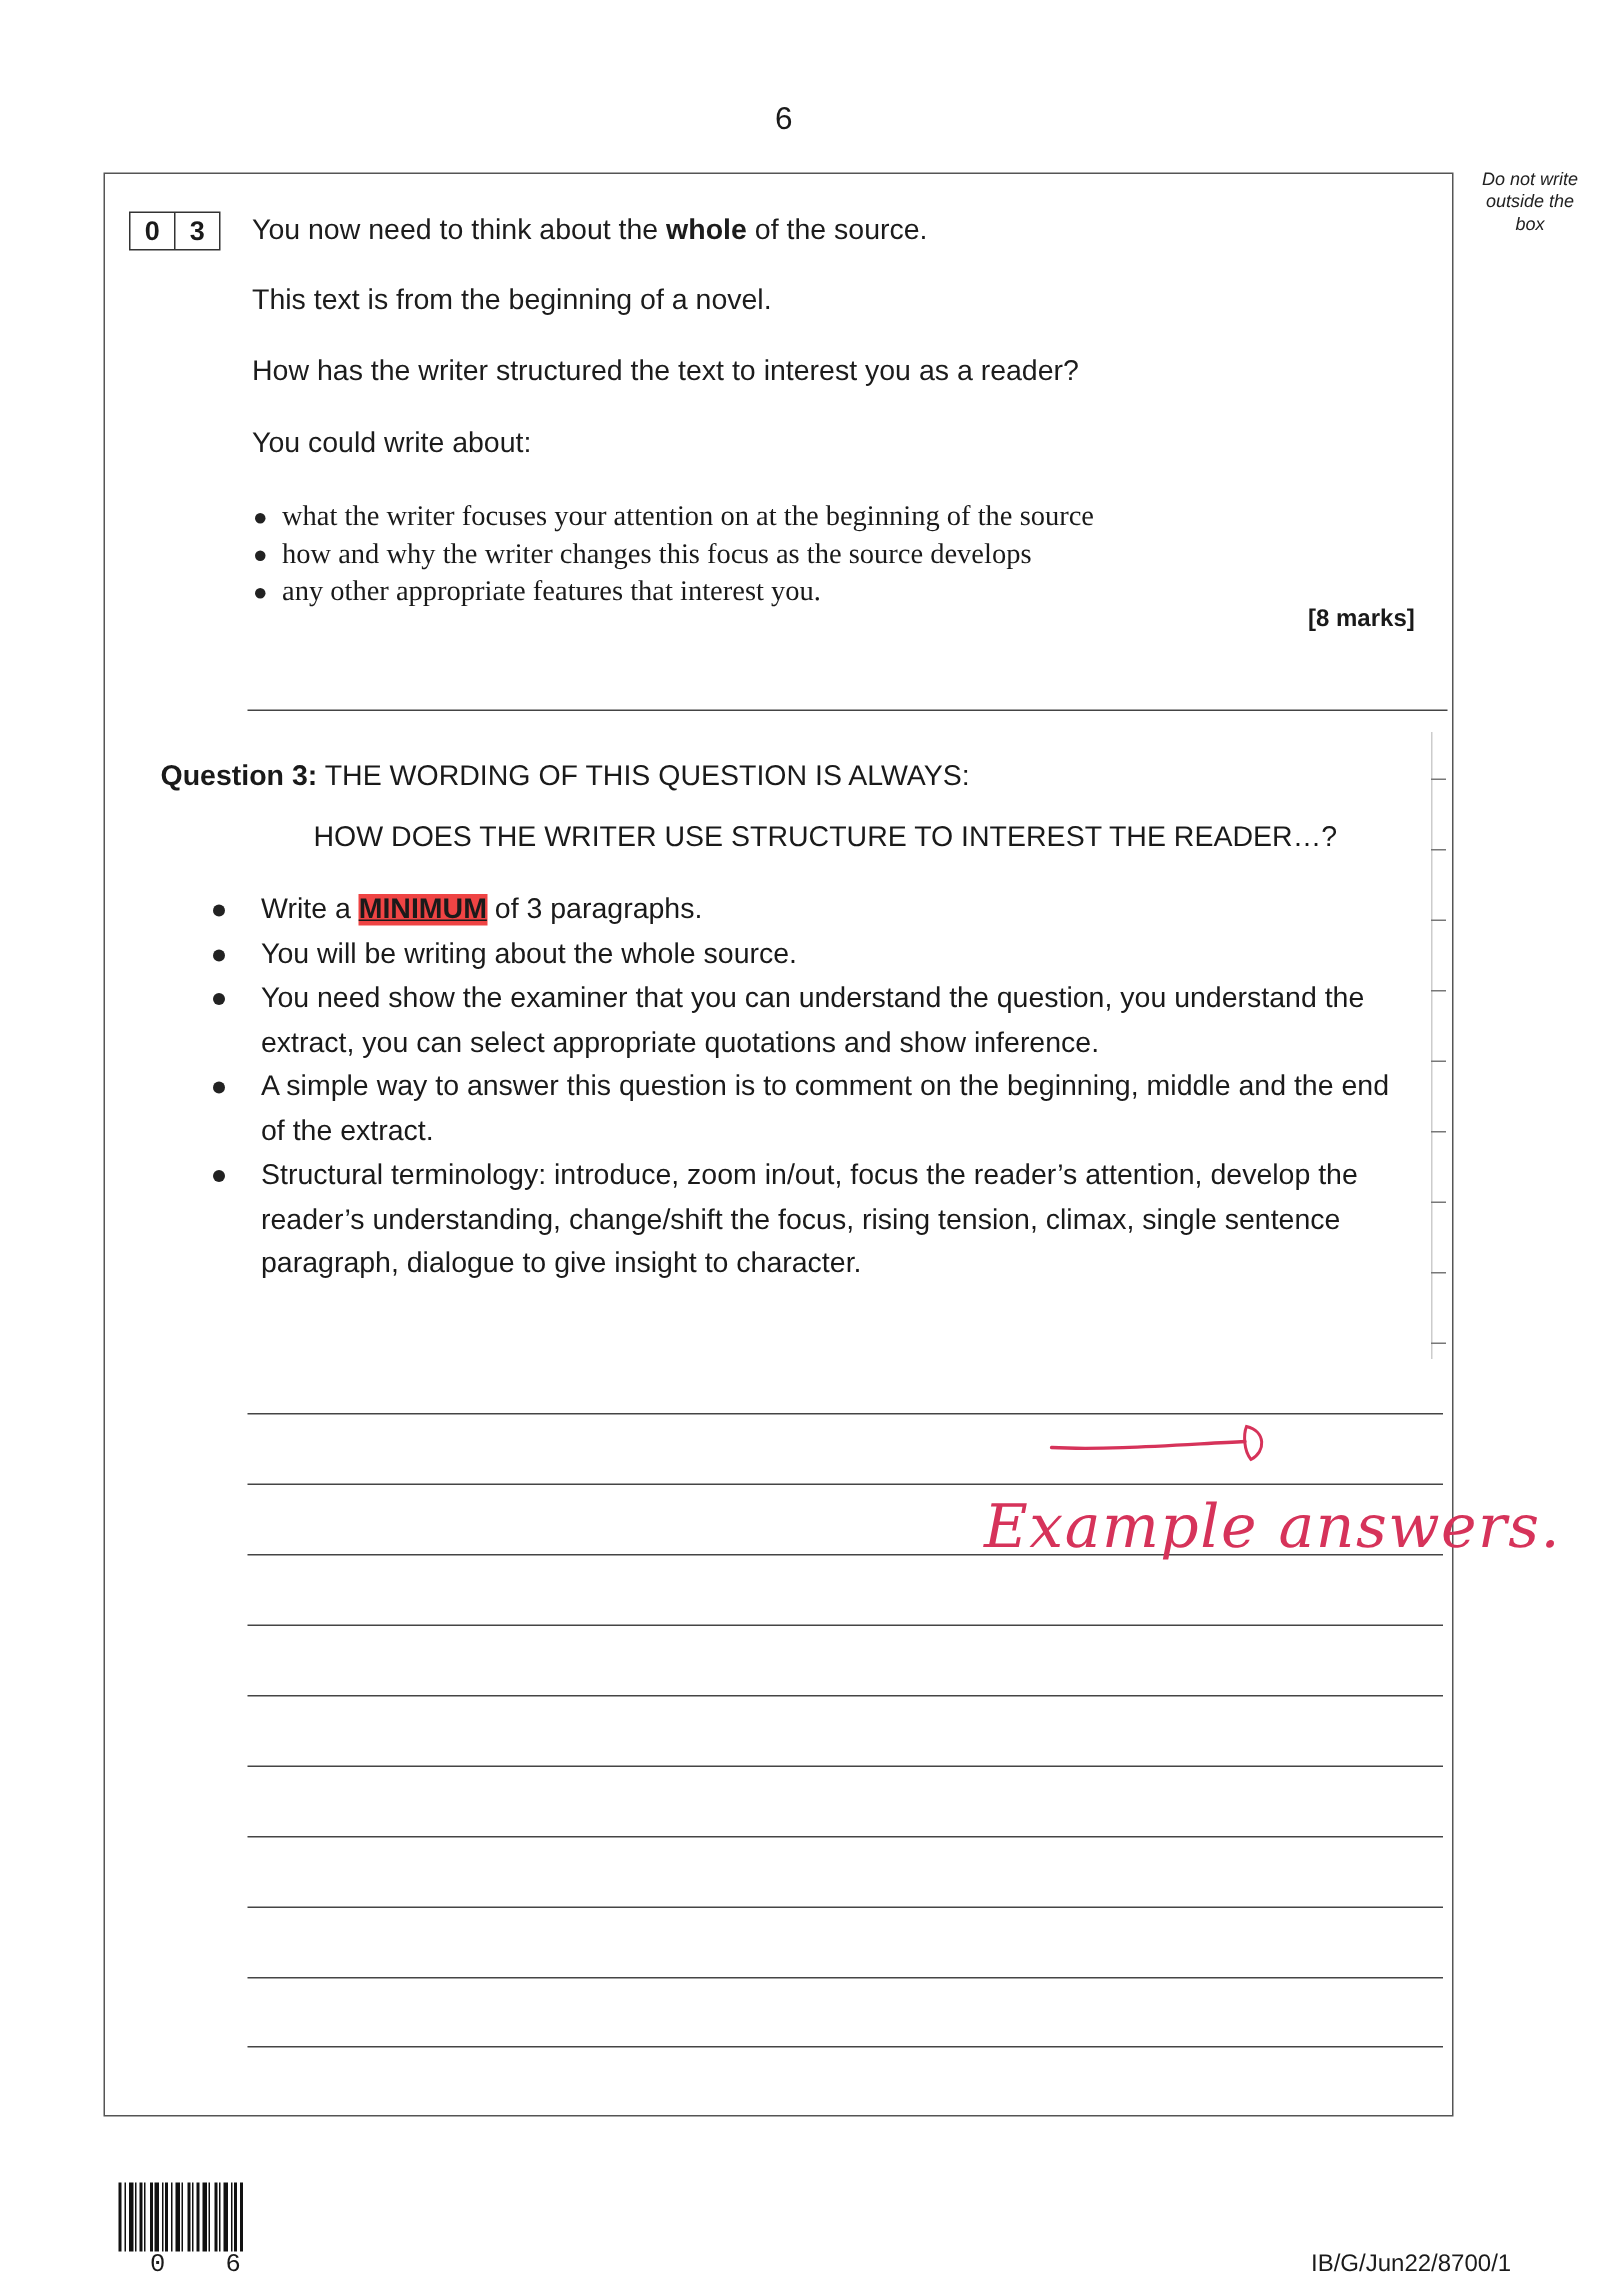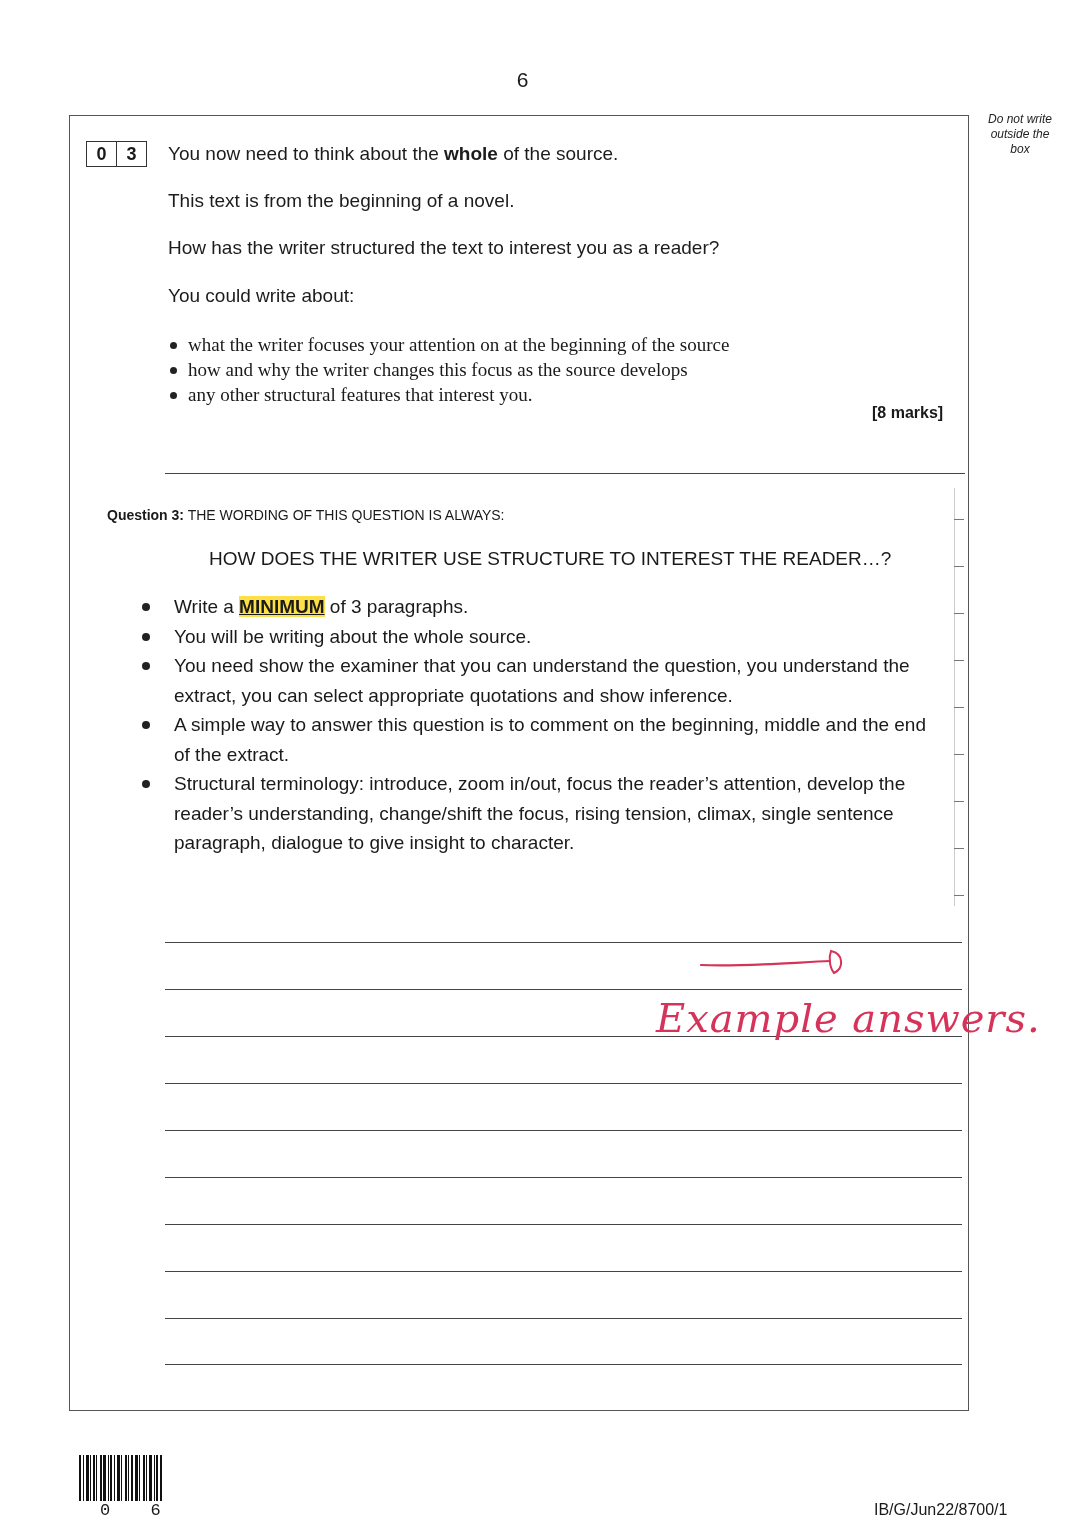--- a/index.html
+++ b/index.html
@@ -11,27 +11,27 @@
   .qnum{left:86px;top:141px;display:flex;border:1.4px solid #333;}
   .qnum span{width:29px;height:24px;display:flex;align-items:center;justify-content:center;font-weight:bold;font-size:18px;}
   .qnum span + span{border-left:1.4px solid #333;}
   .q-text{font-size:19px;left:168px;color:#1c1c1c;}
   .q-text b{font-weight:bold;}
   .bullets{left:168px;top:332px;font-size:19px;line-height:25px;margin:0;padding:0;list-style:none;font-family:Liberation Serif, serif;}
   .bullets li{position:relative;padding-left:20px;}
   .bullets li::before{content:"";position:absolute;left:2px;top:10px;width:7px;height:7px;border-radius:50%;background:#222;}
   .marks{left:872px;top:404px;font-size:16px;font-weight:bold;}
   .rule{height:0;border-top:1.4px solid #444;}
-  .note-title{left:107px;top:507px;font-size:14px;font-family:"Liberation Sans",sans-serif;}
+  .note-title{left:107px;top:507px;font-size:19px;font-family:"Liberation Sans",sans-serif;}
   .note-title b{font-weight:bold;}
   .note-sub{left:209px;top:548px;font-size:19px;font-weight:normal;font-family:"Liberation Sans",sans-serif;}
   .note-list{left:140px;top:592px;width:790px;margin:0;padding:0;list-style:none;font-family:"Liberation Sans",sans-serif;font-size:19px;line-height:29.5px;}
   .note-list li{position:relative;padding-left:34px;margin-bottom:0;}
   .note-list li::before{content:"";position:absolute;left:2px;top:11px;width:8px;height:8px;border-radius:50%;background:#222;}
-  .hl{background:#fde047;font-weight:bold;text-decoration:underline;}
+  .hl{background:#ef4444;font-weight:bold;text-decoration:underline;}
   .tick-line{left:954px;top:488px;width:0;height:418px;border-left:1px solid #ccc;}
   .tick{left:954px;width:10px;height:0;border-top:1.4px solid #777;}
   .barcode{left:79px;top:1455px;width:97px;height:46px;display:flex;gap:0;}
   .barcode i{display:block;height:46px;background:#111;}
   .barcode-num{left:100px;top:1501px;font-size:17px;font-family:"Liberation Mono",monospace;letter-spacing:15px;}
   .footer-code{left:874px;top:1501px;font-size:16px;}
   .handwrite{left:656px;top:995px;font-family:"DejaVu Serif",serif;font-style:italic;font-size:40px;color:#d6335a;letter-spacing:1px;}
 </style>
 </head>
 <body>
@@ -49,21 +49,21 @@
 <div class="abs q-text" style="top:143px;">
   <span>You now need to think about the </span><b>whole</b><span> of the source.</span>
 </div>
 <div class="abs q-text" style="top:190px;">This text is from the beginning of a novel.</div>
 <div class="abs q-text" style="top:237px;">How has the writer structured the text to interest you as a reader?</div>
 <div class="abs q-text" style="top:285px;text-align:center;">You could write about:</div>
 
 <ul class="abs bullets">
   <li>what the writer focuses your attention on at the beginning of the source</li>
   <li>how and why the writer changes this focus as the source develops</li>
-  <li>any other structural features that interest you.</li>
+  <li>any other appropriate features that interest you.</li>
 </ul>
 <div class="abs marks">[8 marks]</div>
 
 <div class="abs rule" style="left:165px;top:473px;width:800px;"></div>
 
 <div class="abs note-title">
   <b>Question 3:</b><span> THE WORDING OF THIS QUESTION IS ALWAYS:</span>
 </div>
 <div class="abs note-sub">HOW DOES THE WRITER USE STRUCTURE TO INTEREST THE READER…?</div>
 

